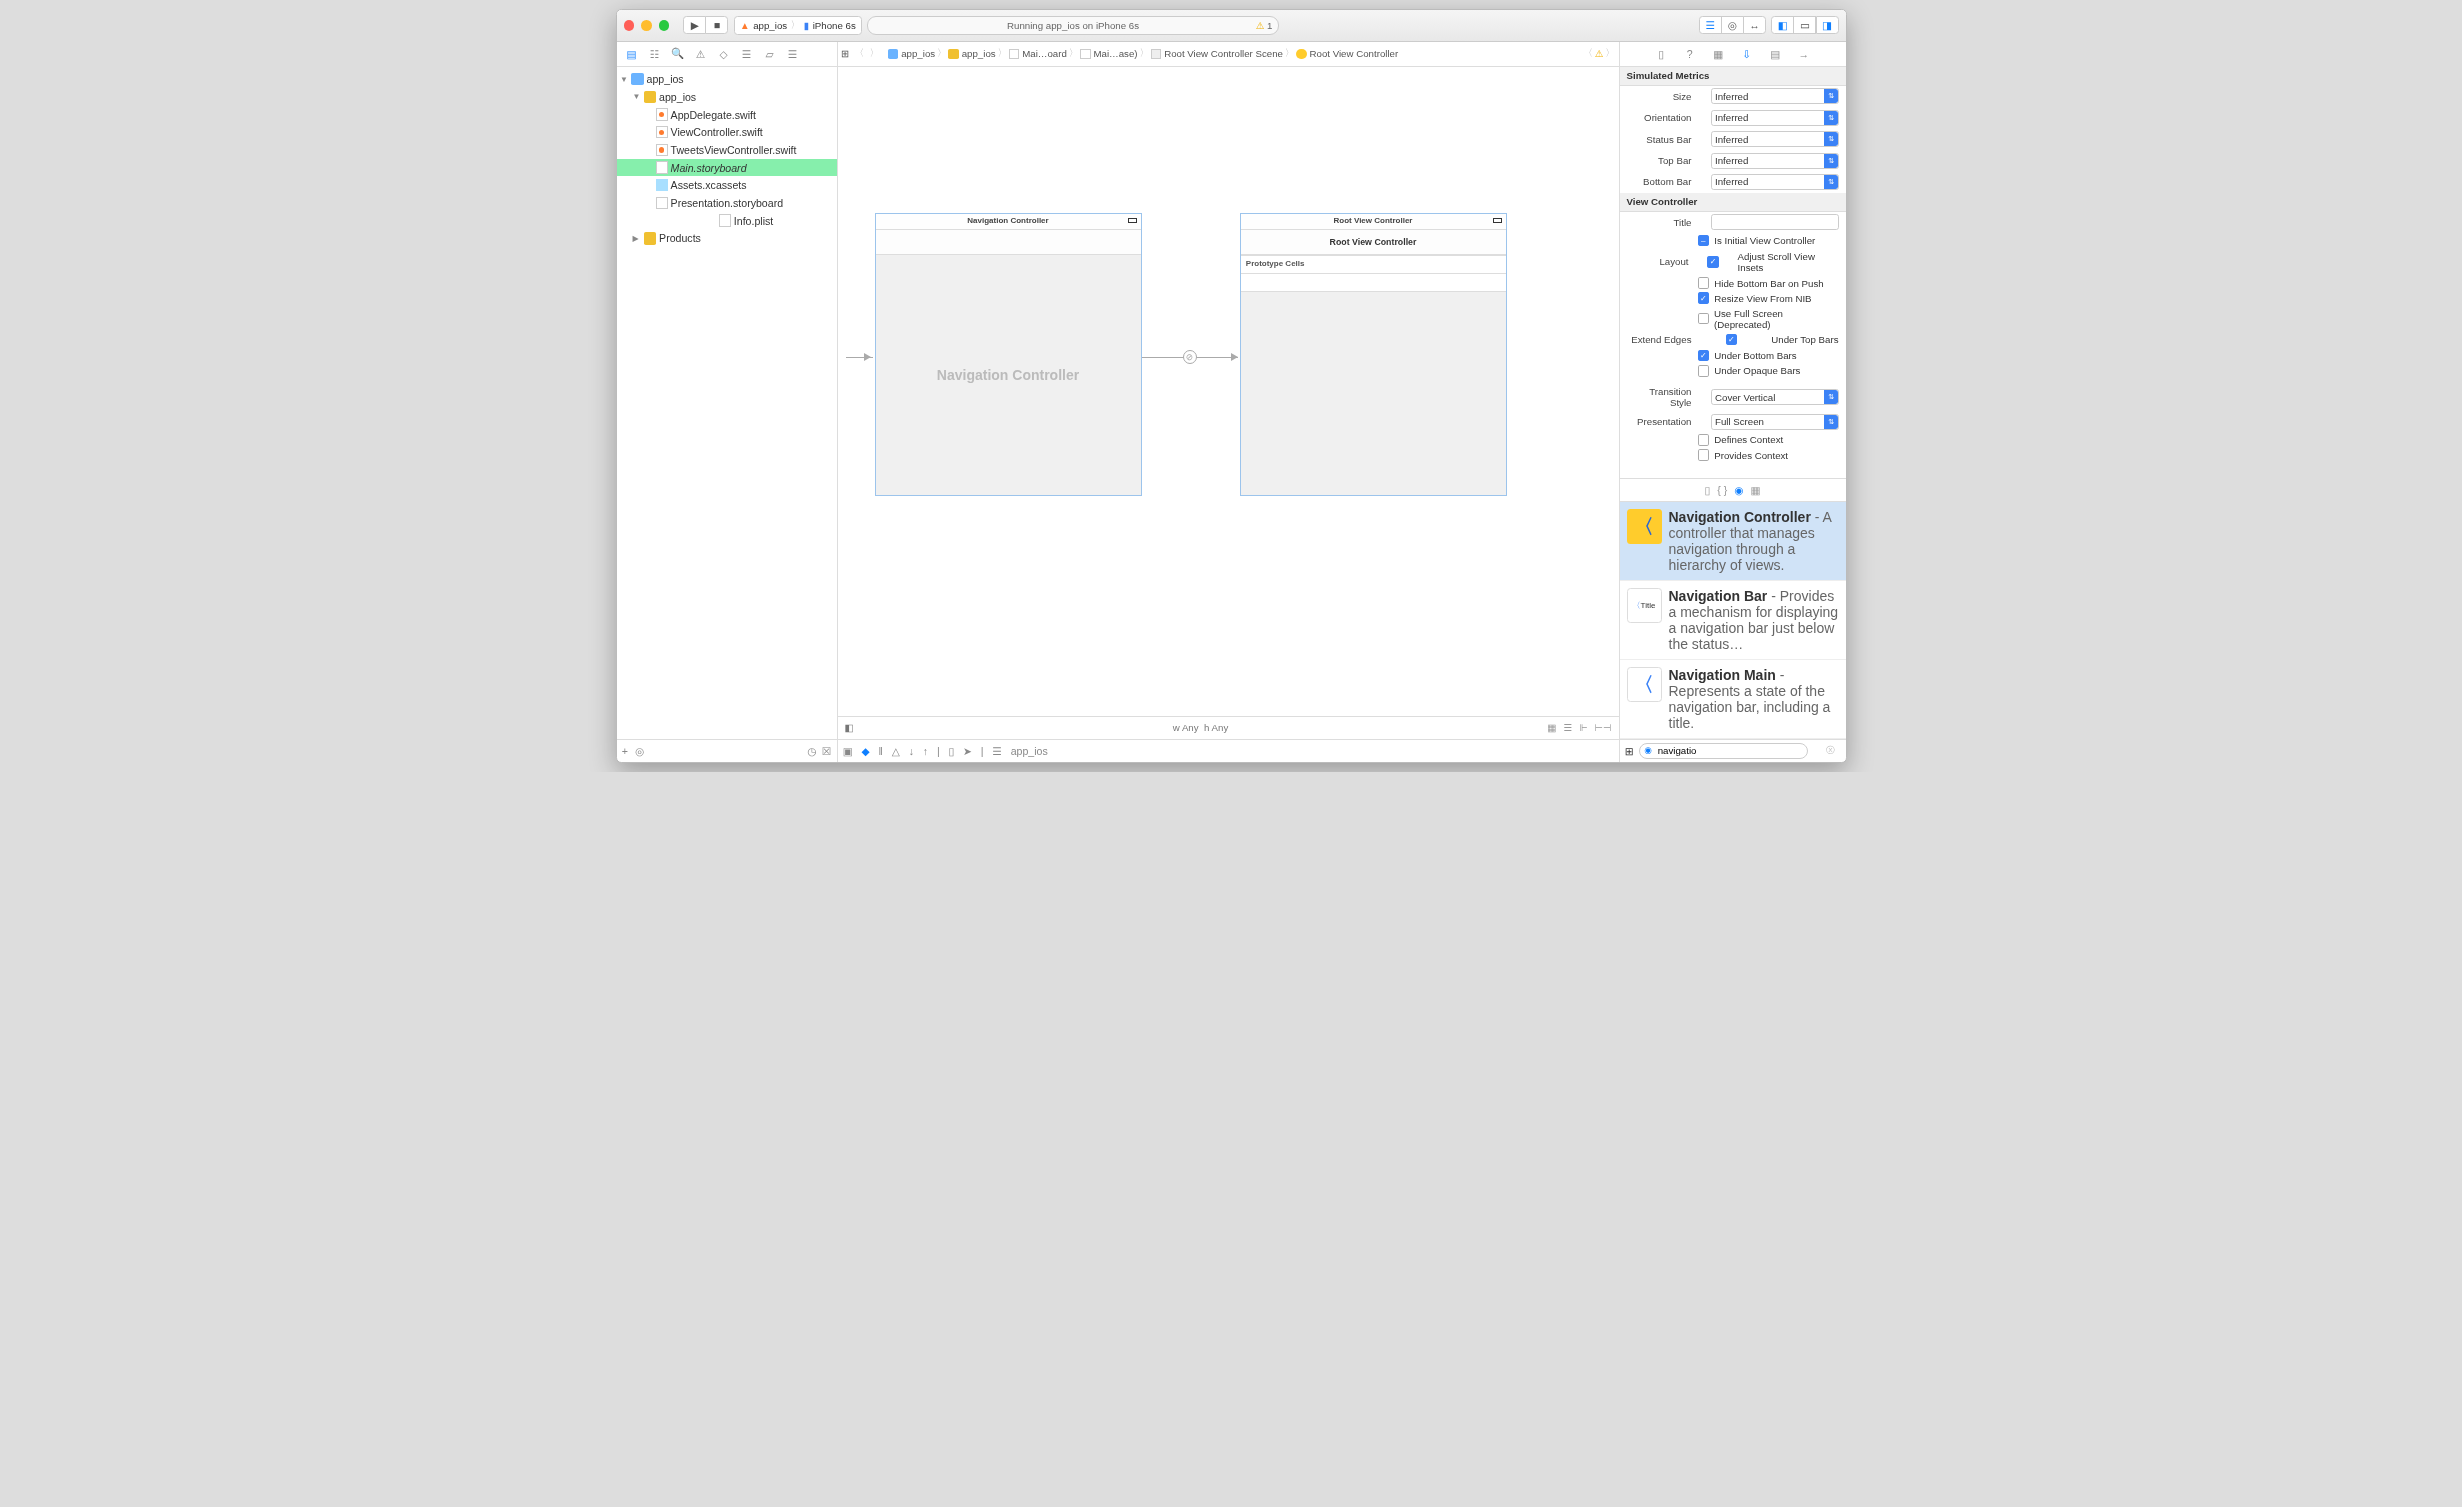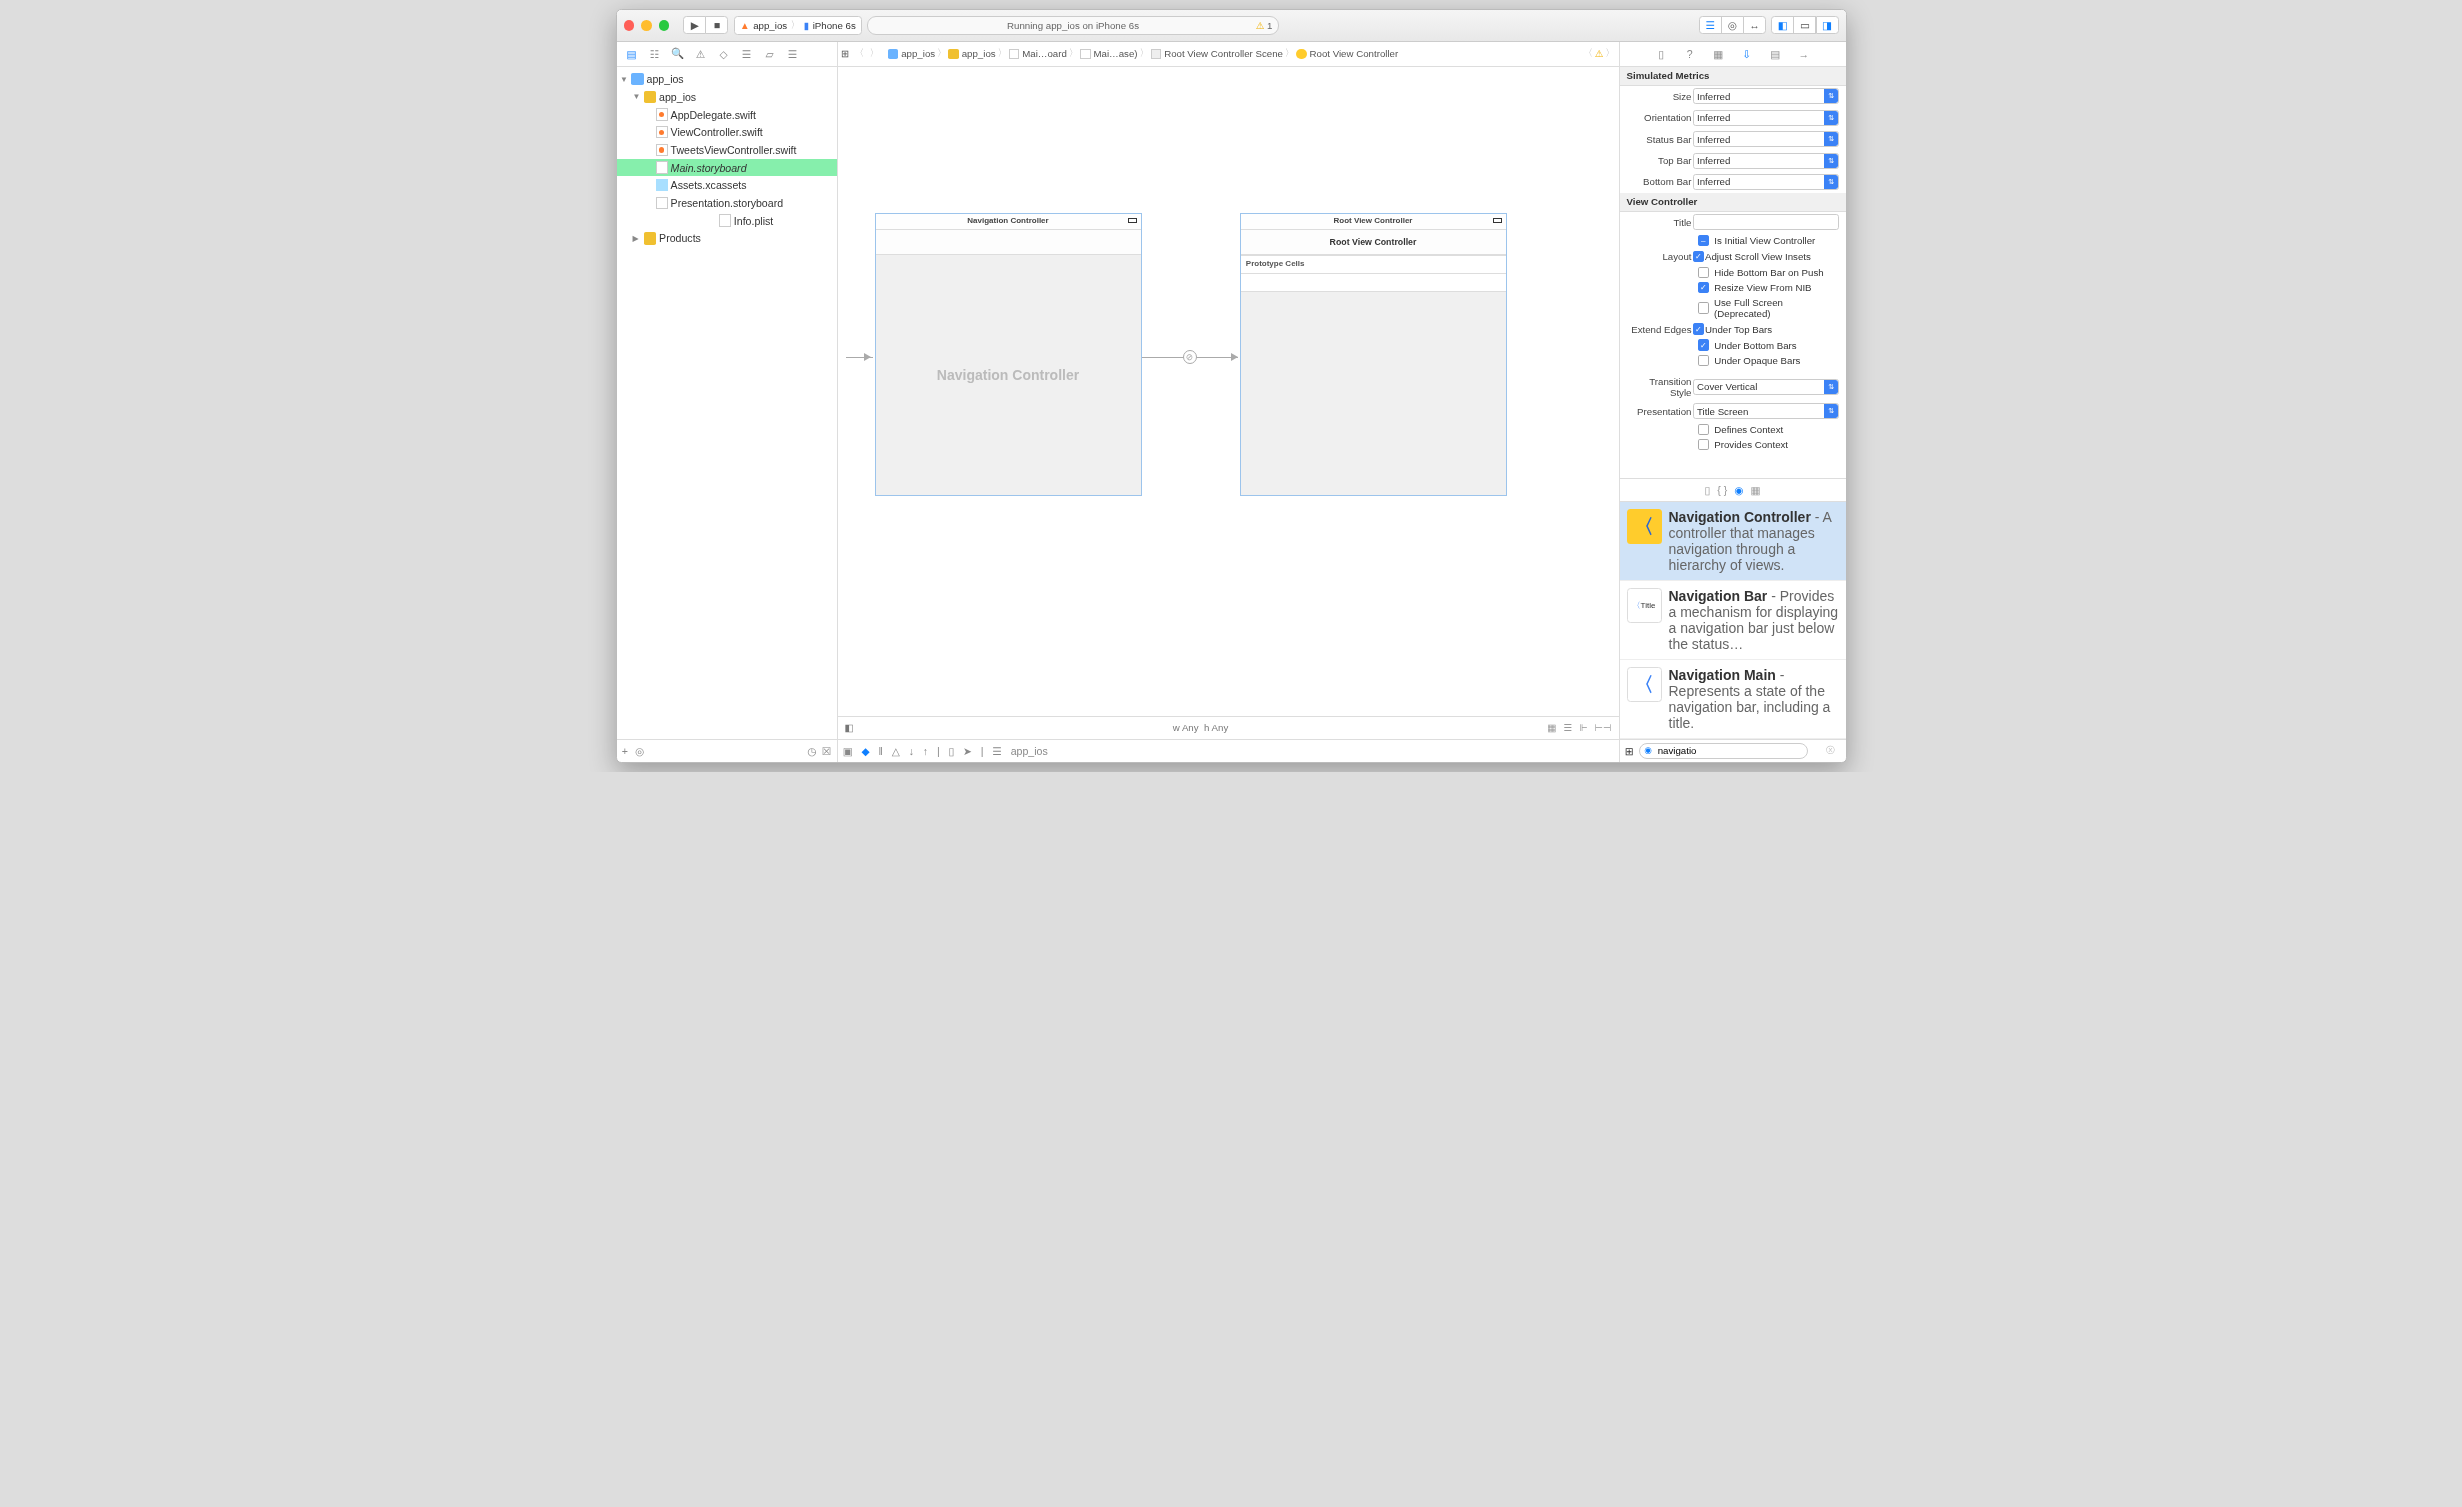--- a/index.html
+++ b/index.html
@@ -67,21 +67,21 @@
 
 .debug-bar{height:23px;border-top:0.9px solid #ddd;display:flex;align-items:center;padding:0 5.3px;gap:8.8px;color:#888;}
 
 
 .inspector{width:226px;display:flex;flex-direction:column;}
 .insp-tabs{height:25px;border-bottom:0.9px solid #ddd;display:flex;align-items:center;justify-content:center;gap:3.5px;}
 .insp-tab{width:25px;height:21px;display:flex;align-items:center;justify-content:center;color:#888;}
 .insp-tab.active{color:#0f7fff;}
 .insp-body{flex:1;overflow-y:auto;font-size:9.7px;}
 .insp-section-h{background:#f0f0f0;padding:3.5px 7px;font-weight:bold;font-size:9.7px;border-bottom:0.9px solid #ddd;}
-.insp-row{display:flex;align-items:center;padding:2.7px 7px;gap:1px;}
+.insp-row{display:flex;align-items:center;padding:2.7px 7px;gap:19px;justify-content:space-between;}
 .insp-label{width:65px;text-align:right;color:#444;}
 .insp-select{flex:1;height:16px;border:0.9px solid #ccc;border-radius:2.7px;background:#fff;display:flex;align-items:center;padding:0 3.5px;font-size:9.7px;position:relative;}
 .insp-select::after{content:"";position:absolute;right:0;top:0;width:14px;height:100%;background:#3b82f6;border-radius:0 2.7px 2.7px 0;}
 .insp-select .arr{position:absolute;right:3.5px;color:#fff;font-size:7px;z-index:1;}
 .insp-input{flex:1;height:16px;border:0.9px solid #ccc;border-radius:2.7px;background:#fff;padding:0 3.5px;}
 .insp-ck{width:11.5px;height:11.5px;border:0.9px solid #aaa;border-radius:1.8px;display:inline-flex;align-items:center;justify-content:center;font-size:8px;color:#fff;}
 .insp-ck.checked{background:#3b82f6;border-color:#3b82f6;}
 .insp-ck.minus{background:#3b82f6;border-color:#3b82f6;}
 .insp-ck-row{display:flex;align-items:center;gap:5.3px;padding:1.8px 7px 1.8px 78px;}
 
@@ -398,21 +398,21 @@
         <div class="insp-row">
             <span class="insp-label">Transition Style</span>
             <div class="insp-select">
               <span>Cover Vertical</span>
               <span class="arr">⇅</span>
             </div>
           </div>
         <div class="insp-row">
             <span class="insp-label">Presentation</span>
             <div class="insp-select">
-              <span>Title Screen</span>
+              <span>Full Screen</span>
               <span class="arr">⇅</span>
             </div>
           </div>
         <div class="insp-ck-row">
             <span class="insp-ck"></span>
             <span>Defines Context</span>
           </div>
         <div class="insp-ck-row">
             <span class="insp-ck"></span>
             <span>Provides Context</span>

